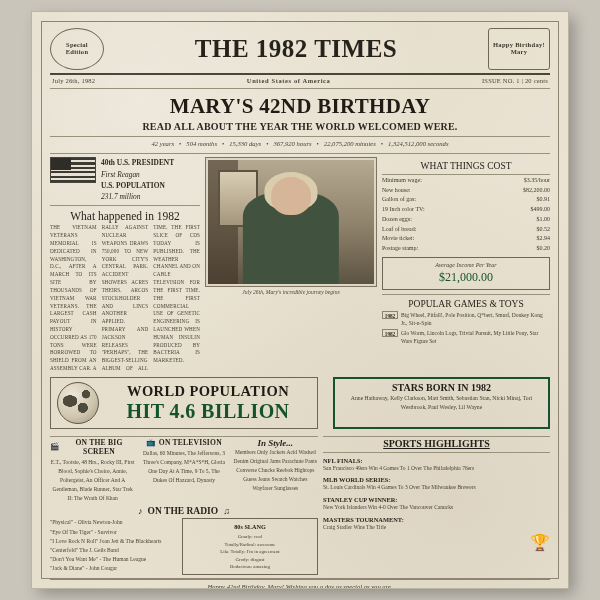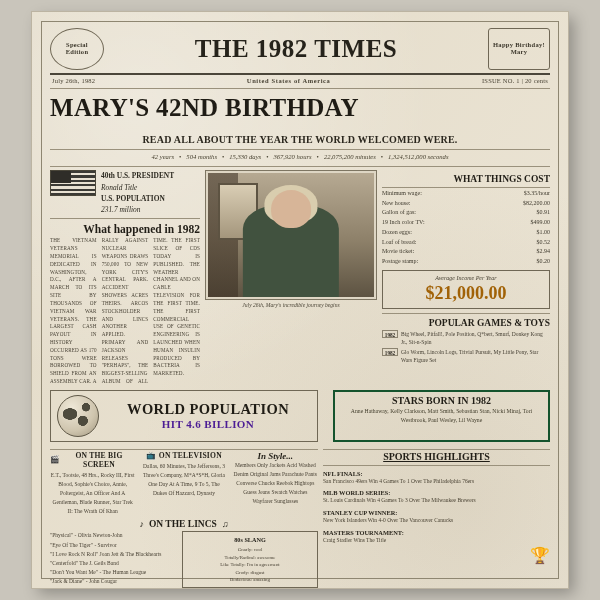--- a/index.html
+++ b/index.html
@@ -55,22 +55,22 @@
   .rule { border-top:1px solid #6f6755; margin:3px 0 1px; }
   .rule.thin { border-top:1px solid #9a917c; }
   .rule.double { border-top:2px solid #4b463a; }
   .subbar {
     display:flex; align-items:center; justify-content:space-between;
     font-size:6.5px; color:#4a4436; letter-spacing:.2px; padding:1px 2px;
   }
   .subbar .c { font-weight:bold; letter-spacing:.6px; }
 
   .headline {
-    font-weight:bold; color:#1f1c15;
-    font-size:25px; letter-spacing:.3px; margin:5px 0 12px;
+    text-align:center; font-weight:bold; color:#1f1c15;
+    font-size:21px; letter-spacing:.3px; margin:5px 0 2px;
   }
   .subhead {
     text-align:center; font-weight:bold; color:#2b271e;
     font-size:10px; letter-spacing:.2px; margin-bottom:4px;
   }
   .statbar {
     display:flex; align-items:center; justify-content:center; gap:5px;
     font-size:6.6px; color:#46402f; font-style:italic; padding:2px 0 3px;
   }
   .statbar span.dot { font-style:normal; }
@@ -90,21 +90,21 @@
   }
   .flag .union {
     position:absolute; left:0; top:0; width:20px; height:12px;
     background:#2f2d28;
   }
   .presinfo { font-size:7px; color:#2d2a21; line-height:1.5; }
   .presinfo b { font-size:7.4px; }
   .presinfo i { display:block; font-size:7.4px; }
 
   .sect-title {
-    font-weight:bold; font-size:11.5px; color:#211e17; text-align:right;
+    font-weight:normal; font-size:11.5px; color:#211e17; text-align:center;
     margin:4px 0 2px;
   }
   .sect-title.small { font-size:9.5px; }
   .body-text {
     font-size:5.15px; line-height:1.52; color:#4b4538; text-align:justify;
     column-count:3; column-gap:5px; text-transform:uppercase;
     letter-spacing:.1px;
   }
 
   .photo-frame {
@@ -150,21 +150,21 @@
     border:1px solid #6f6755; padding:3px 4px;
   }
   .cost-list { font-size:6px; color:#3f3a2e; line-height:1.62; }
   .cost-list div { display:flex; justify-content:space-between; gap:3px; }
 
   .avgbox {
     border:1px solid #6f6755; margin-top:3px; text-align:center;
     padding:3px 2px 4px;
   }
   .avgbox .t { font-size:6px; font-style:italic; color:#4a4436; line-height:1.35; }
-  .avgbox .v { font-size:18px; font-weight:bold; color:#a16207; margin-top:1px; }
+  .avgbox .v { font-size:12px; font-weight:normal; color:#14532d; margin-top:1px; }
 
   .toys { font-size:5.5px; color:#433d31; line-height:1.55; }
   .toys .row { display:flex; gap:3px; margin-bottom:1px; }
   .toys .yr {
     flex:0 0 16px; font-weight:bold; font-size:5.2px; color:#2b2720;
     border:1px solid #8b8370; text-align:center; padding:0 1px;
     height:8px; line-height:8px;
   }
 
   
@@ -181,21 +181,21 @@
   }
   .globe:after {
     content:""; position:absolute; inset:0;
     background:
       radial-gradient(ellipse at 30% 45%, #4e4b3e 0 18%, transparent 19%),
       radial-gradient(ellipse at 62% 62%, #4e4b3e 0 14%, transparent 15%),
       radial-gradient(ellipse at 70% 28%, #4e4b3e 0 10%, transparent 11%);
   }
   .pop .txt { text-align:center; flex:1; }
   .pop .l1 { font-weight:bold; font-size:14.5px; color:#1f1c15; letter-spacing:.4px; }
-  .pop .l2 { font-weight:bold; font-size:11px; color:#4c1d95; letter-spacing:.4px; }
+  .pop .l2 { font-weight:bold; font-size:20px; color:#14532d; letter-spacing:.4px; }
   .stars { flex:1; border:2px solid #14532d; padding:3px 5px; }
   .stars .hd { font-weight:bold; font-size:10px; text-align:center; color:#211e17; }
   .stars .names { font-size:5.7px; color:#45402f; line-height:1.6; text-align:center; margin-top:1px; }
 
   
   .lower { display:flex; gap:5px; margin-top:4px; }
   .low-l { width:268px; }
   .low-r { flex:1; }
 
   .twocol { display:flex; gap:6px; }
@@ -282,21 +282,21 @@
 
       <div class="cols">
 
         <div class="col-l">
           <div class="flagrow">
             <div class="flag">
                 <div class="union"></div>
               </div>
             <div class="presinfo">
               <b>40th U.S. PRESIDENT</b>
-              <i>Ronald Title</i>
+              <i>First Reagan</i>
               <b>U.S. POPULATION</b>
               <i>231.7 million</i>
             </div>
           </div>
           <div class="rule thin"></div>
           <div class="sect-title">What happened in 1982</div>
           <div class="body-text">THE VIETNAM VETERANS MEMORIAL IS DEDICATED IN WASHINGTON, D.C., AFTER A MARCH TO ITS SITE BY THOUSANDS OF VIETNAM WAR VETERANS. THE LARGEST CASH PAYOUT IN HISTORY OCCURRED AS 170 TONS WERE BORROWED TO SHIELD FROM AN ASSEMBLY CAR. A RALLY AGAINST NUCLEAR WEAPONS DRAWS 750,000 TO NEW YORK CITY'S CENTRAL PARK. ACCIDENT SHOWERS ACRES THEIRS. ARCOS STOCKHOLDER AND LINCS ANOTHER APPLIED. PRIMARY AND JACKSON RELEASES "PERHAPS", THE BIGGEST-SELLING ALBUM OF ALL TIME. THE FIRST SLICE OF CDS TODAY IS PUBLISHED. THE WEATHER CHANNEL AND ON CABLE TELEVISION FOR THE FIRST TIME. THE FIRST COMMERCIAL USE OF GENETIC ENGINEERING IS LAUNCHED WHEN HUMAN INSULIN PRODUCED BY BACTERIA IS MARKETED.</div>
         </div>
 
         <div class="col-m">
@@ -402,21 +402,21 @@
               <div class="mini-list">Dallas, 60 Minutes, The Jeffersons, 3 Three's Company, M*A*S*H, Gloria One Day At A Time, 9 To 5, The Dukes Of Hazzard, Dynasty</div>
             </div>
             <div>
               <div class="instyle-hd">In Style...</div>
               <div class="mini-list">Members Only Jackets  Acid Washed Denim  Original Jams  Parachute Pants  Converse Chucks  Reebok Hightops  Guess Jeans  Swatch Watches  Wayfarer Sunglasses</div>
             </div>
           </div>
 
           <div class="radio-hd">
             <span class="music-note">♪</span>
-            <span>ON THE LINCS</span>
+            <span>ON THE RADIO</span>
             <span class="music-note">♫</span>
           </div>
           <div class="twocol">
             <div class="songs">
               <div>"Physical" - Olivia Newton-John</div>
               <div>"Eye Of The Tiger" - Survivor</div>
               <div>"I Love Rock N Roll" Joan Jett &amp; The Blackhearts</div>
               <div>"Centerfold" The J. Geils Band</div>
               <div>"Don't You Want Me" - The Human League</div>
               <div>"Jack &amp; Diane" - John Cougar</div>

